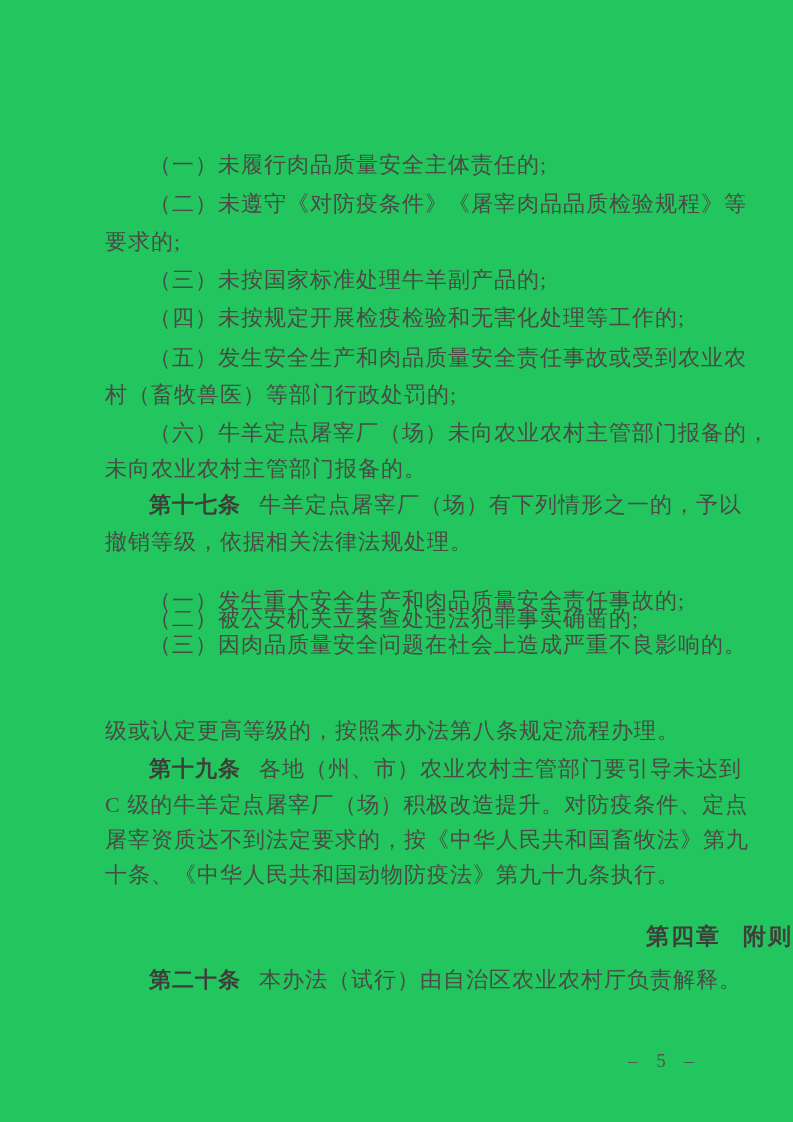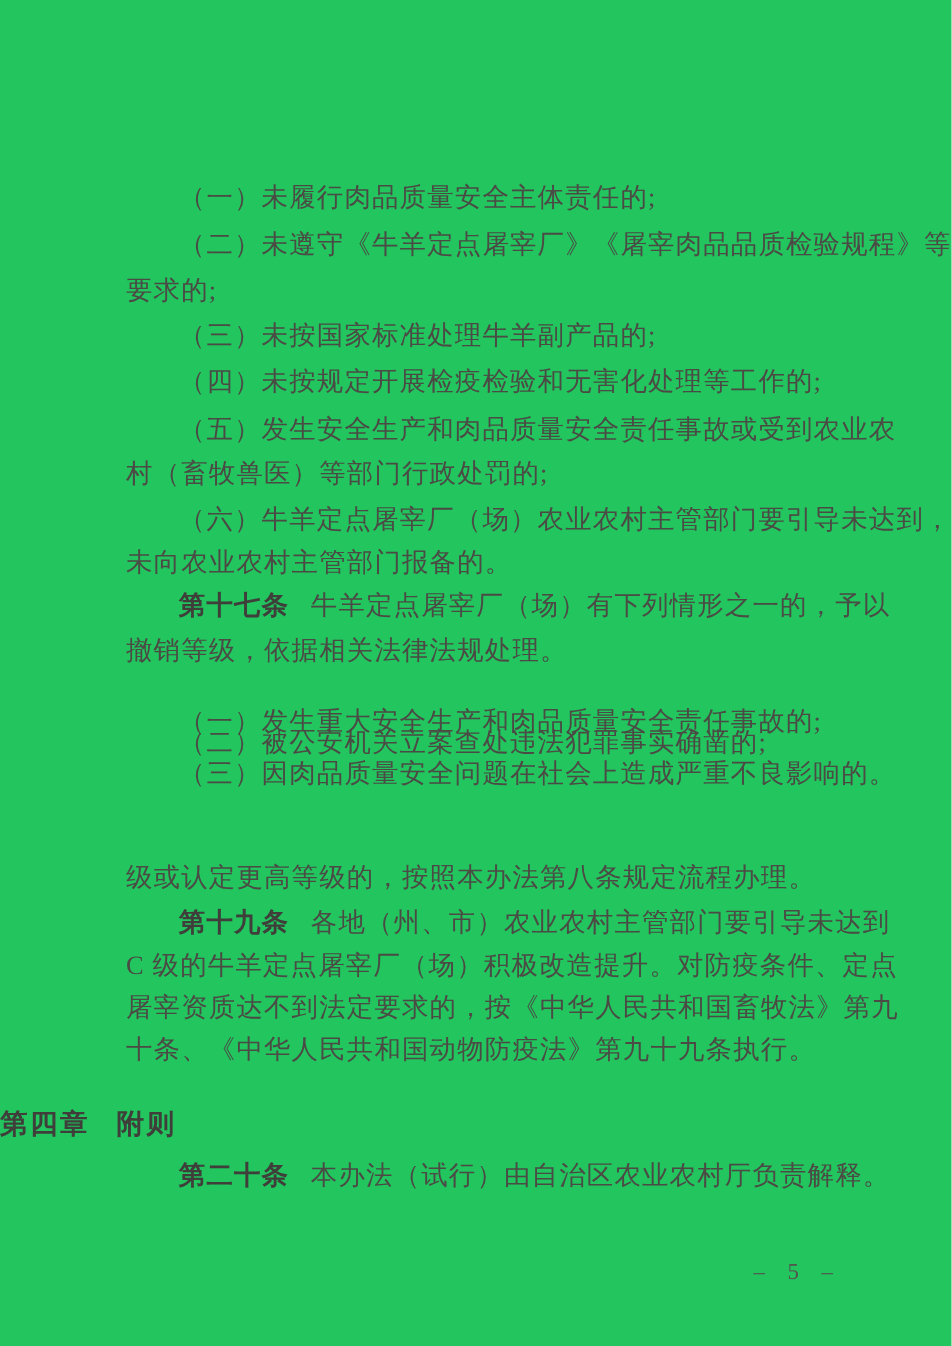--- a/index.html
+++ b/index.html
@@ -31,21 +31,21 @@
     font-weight: bold;
     margin-right: 18px;
     color: #3f3e3a;
     text-align: center;
   }
   .chapter-heading {
     position: absolute;
     top: 921px;
     left: 0;
     width: 100%;
-    text-align: left;
+    text-align: right;
     font-weight: bold;
     font-size: 23px;
     letter-spacing: 2px;
     color: #3f3e3a;
   }
   .chapter-heading .chapter-number {
     margin-right: 22px;
   }
   .page-number {
     position: absolute;
@@ -55,27 +55,27 @@
     letter-spacing: 7px;
     color: #55544e;
   }
 </style>
 </head>
 <body>
 
 <div class="page">
 
   <div class="line indent" style="top:150px">（一）未履行肉品质量安全主体责任的;</div>
-  <div class="line indent" style="top:189px">（二）未遵守《牛羊定点屠宰厂》《屠宰肉品品质检验规程》等</div>
+  <div class="line indent" style="top:189px">（二）未遵守《对防疫条件》《屠宰肉品品质检验规程》等</div>
   <div class="line" style="top:227px">要求的;</div>
   <div class="line indent" style="top:265px">（三）未按国家标准处理牛羊副产品的;</div>
   <div class="line indent" style="top:303px">（四）未按规定开展检疫检验和无害化处理等工作的;</div>
   <div class="line indent" style="top:343px">（五）发生安全生产和肉品质量安全责任事故或受到农业农</div>
   <div class="line" style="top:380px">村（畜牧兽医）等部门行政处罚的;</div>
-  <div class="line indent" style="top:418px">（六）牛羊定点屠宰厂（场）农业农村主管部门要引导未达到，</div>
+  <div class="line indent" style="top:418px">（六）牛羊定点屠宰厂（场）未向农业农村主管部门报备的，</div>
   <div class="line" style="top:454px">未向农业农村主管部门报备的。</div>
 
   <div class="line indent" style="top:490px">
     <span class="term">第十七条</span><span>牛羊定点屠宰厂（场）有下列情形之一的，予以</span>
   </div>
   <div class="line" style="top:527px">撤销等级，依据相关法律法规处理。</div>
   <div class="line indent" style="top:586px">（一）发生重大安全生产和肉品质量安全责任事故的;</div>
   <div class="line indent" style="top:604px">（二）被公安机关立案查处违法犯罪事实确凿的;</div>
   <div class="line indent" style="top:630px">（三）因肉品质量安全问题在社会上造成严重不良影响的。</div>
 

